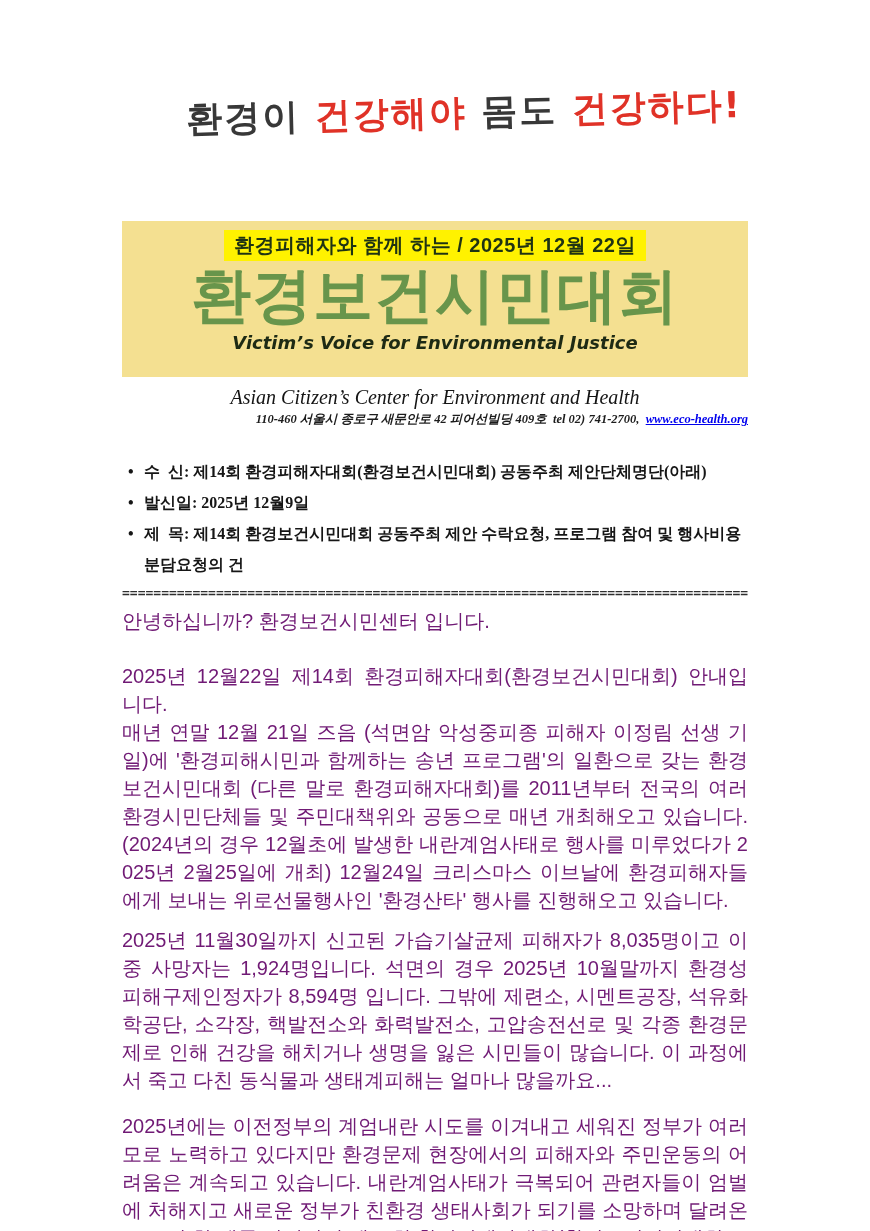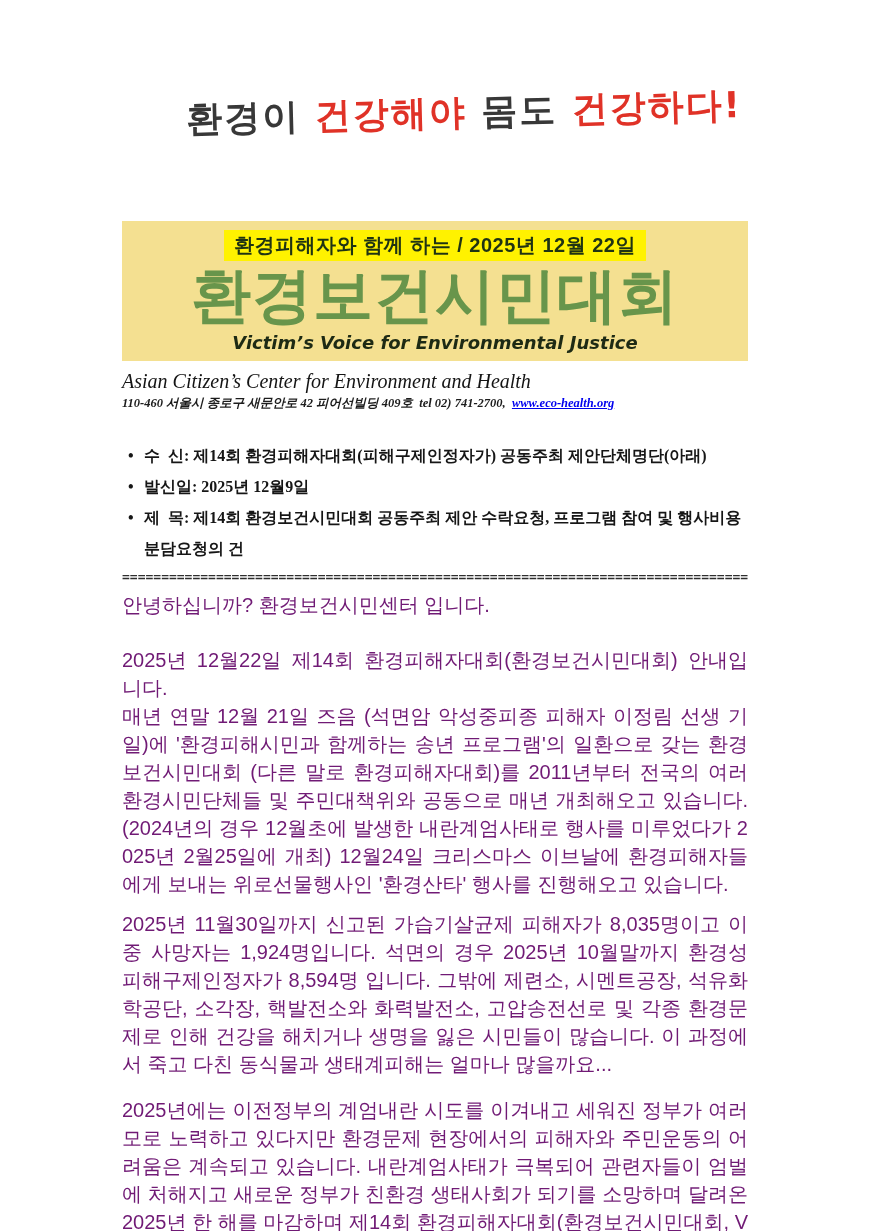--- a/index.html
+++ b/index.html
@@ -26,21 +26,21 @@
     transform:rotate(-1.5deg);
     white-space:pre-wrap;
   }
   .ink { color:#383838; }
   .red { color:#e03227; }
 
   
   .banner {
     margin-top:42px;
     text-align:center;
-    padding:9px 0 8px 0;
+    padding:9px 0 24px 0;
   }
   .banner-tagline {
     display:inline-block;
     font-size:20px;
     font-weight:bold;
     padding:2px 10px;
     letter-spacing:0.5px;
   }
   .banner-title {
     margin-top:3px;
@@ -55,29 +55,29 @@
     margin-top:5px;
     font-size:18px;
     font-weight:bold;
     font-style:italic;
     font-family:"DejaVu Sans", sans-serif;
   }
 
   
   .org-name {
     margin-top:9px;
-    text-align:left;
+    text-align:center;
     font-family:"Liberation Serif", serif;
     font-style:italic;
     font-size:20px;
     color:#141414;
   }
   .org-address {
     margin-top:2px;
-    text-align:left;
+    text-align:right;
     font-family:"Liberation Serif", serif;
     font-style:italic;
     font-weight:bold;
     font-size:12.5px;
     color:#1c1c1c;
     white-space:pre-wrap;
   }
   .org-address a {
     font-weight:bold;
     text-decoration:underline;
@@ -161,21 +161,21 @@
       <div class="banner-title" style="color: rgb(104, 149, 75);">환경보건시민대회</div>
       <div class="banner-subtitle" style="color: rgb(29, 42, 20);">Victim’s Voice for Environmental Justice</div>
     </div>
 
     <div class="org-name">Asian Citizen’s Center for Environment and Health</div>
     <div class="org-address"><span>110-460 서울시 종로구 새문안로 42 피어선빌딩 409호  tel 02) 741-2700,  </span><a href="#" style="color: rgb(0, 0, 238);">www.eco-health.org</a></div>
 
     <ul class="meta-list">
       <li>
         <span class="meta-dot">•</span>
-        <span class="meta-text">수  신: 제14회 환경피해자대회(피해구제인정자가) 공동주최 제안단체명단(아래)</span>
+        <span class="meta-text">수  신: 제14회 환경피해자대회(환경보건시민대회) 공동주최 제안단체명단(아래)</span>
       </li>
       <li>
         <span class="meta-dot">•</span>
         <span class="meta-text">발신일: 2025년 12월9일</span>
       </li>
       <li>
         <span class="meta-dot">•</span>
         <span class="meta-text">제  목: 제14회 환경보건시민대회 공동주최 제안 수락요청, 프로그램 참여 및 행사비용 분담요청의 건</span>
       </li>
     </ul>

